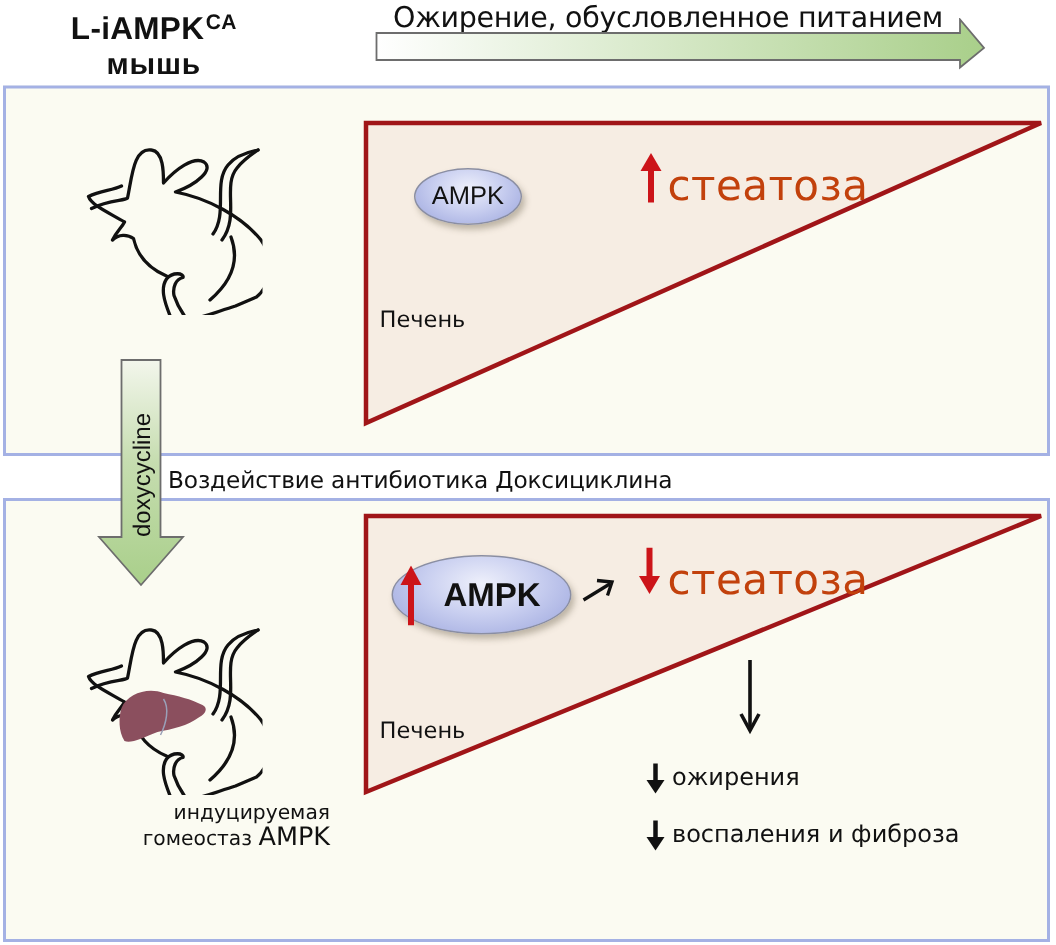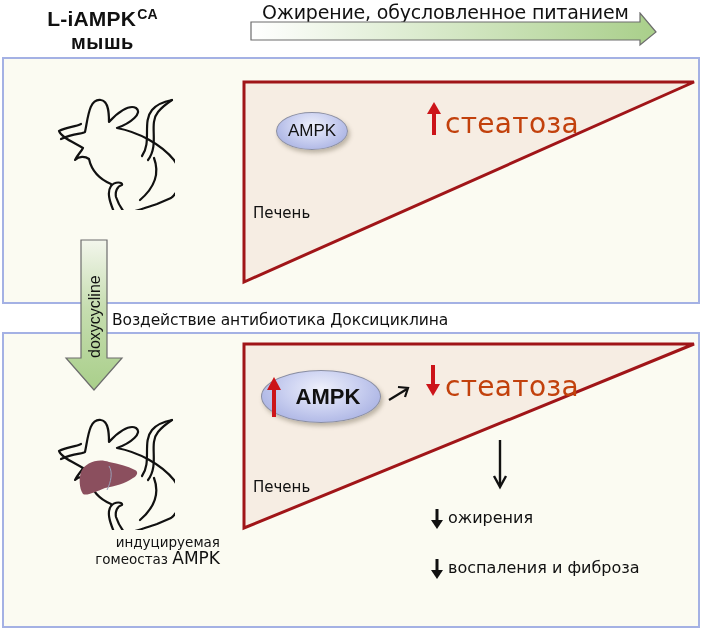--- a/index.html
+++ b/index.html
@@ -173,20 +173,20 @@
 <div class="abs liver-label" style="left:253px;top:478px">Печень</div>
 
 <div class="abs" style="left:430px;top:508px">
   <div class="effect" style="height:28px">
     <svg class="arr" viewBox="0 0 14 22">
         <line x1="7" y1="1" x2="7" y2="16" stroke="#111" stroke-width="3"></line>
         <polygon points="1,12 7,21 13,12" fill="#111"></polygon>
       </svg>
     <span>ожирения</span>
   </div>
-  <div class="effect" style="height:28px;margin-top:22px">
+  <div class="effect" style="height:28px;margin-top:10px">
     <svg class="arr" viewBox="0 0 14 22">
         <line x1="7" y1="1" x2="7" y2="16" stroke="#111" stroke-width="3"></line>
         <polygon points="1,12 7,21 13,12" fill="#111"></polygon>
       </svg>
     <span>воспаления и фиброза</span>
   </div>
 </div>
 
 </body></html>

